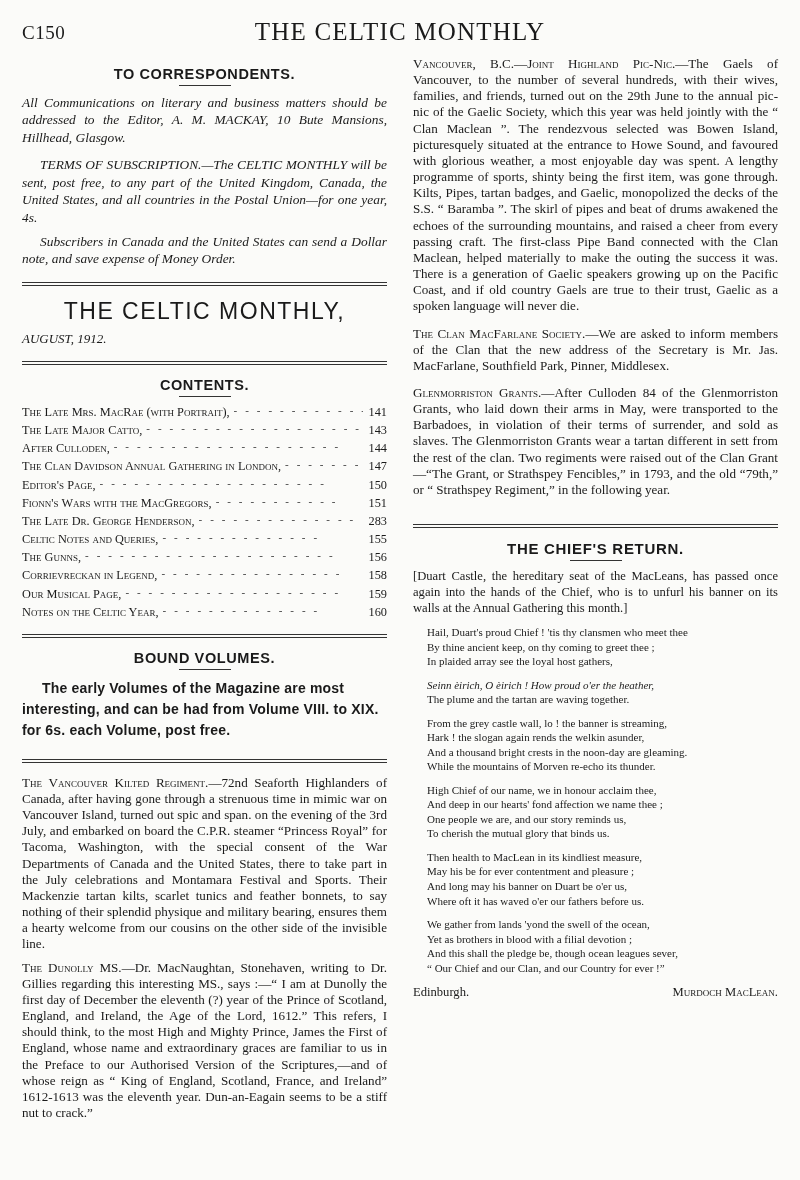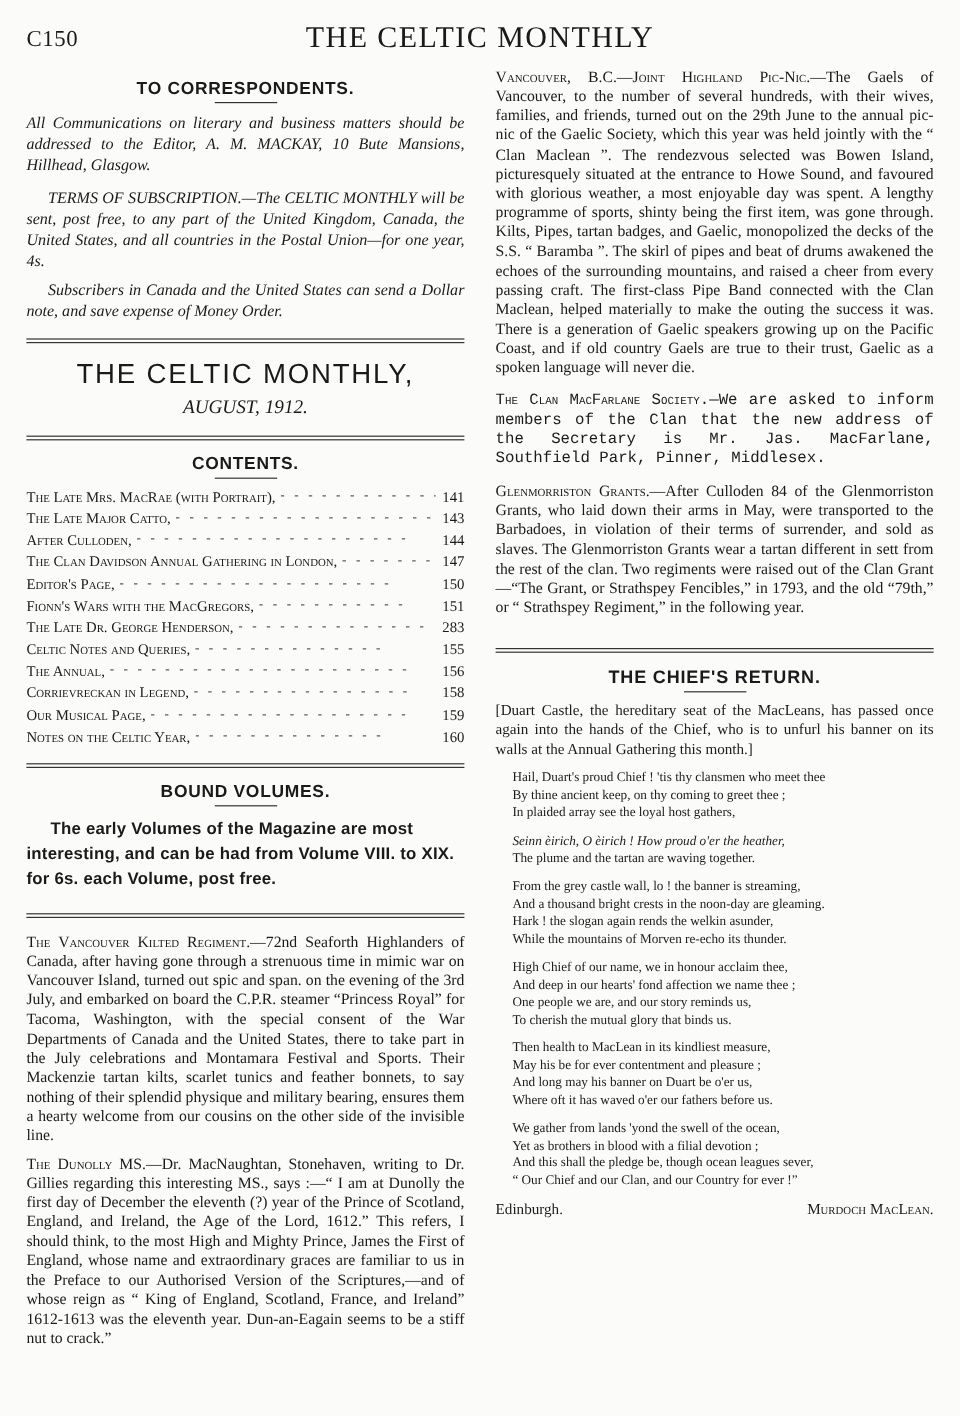--- a/index.html
+++ b/index.html
@@ -91,23 +91,22 @@
   .indent { text-indent: 18px; }
   .title-big {
     text-align: center;
     font-family: "Liberation Sans", sans-serif;
     font-size: 23px;
     letter-spacing: 1.5px;
     margin: 4px 0 6px 0;
     font-weight: normal;
   }
   .issue-date {
-    text-align: center;
     font-style: italic;
-    font-size: 16px;
+    font-size: 13px;
     margin-bottom: 6px;
   }
   .contents-list {
     font-size: 12px;
     margin-top: 4px;
   }
   .contents-row {
     display: flex;
     align-items: baseline;
     margin-bottom: 3.2px;
@@ -249,21 +248,21 @@
           <span class="c-title">The Late Dr. George Henderson,</span>
           <span class="c-dots">- - - - - - - - - - - - - -</span>
           <span class="c-page">283</span>
         </div>
         <div class="contents-row">
           <span class="c-title">Celtic Notes and Queries,</span>
           <span class="c-dots">- - - - - - - - - - - - - -</span>
           <span class="c-page">155</span>
         </div>
         <div class="contents-row">
-          <span class="c-title">The Annual,</span>
+          <span class="c-title">The Gunns,</span>
           <span class="c-dots">- - - - - - - - - - - - - - - - - - - - - -</span>
           <span class="c-page">156</span>
         </div>
         <div class="contents-row">
           <span class="c-title">Corrievreckan in Legend,</span>
           <span class="c-dots">- - - - - - - - - - - - - - - -</span>
           <span class="c-page">158</span>
         </div>
         <div class="contents-row">
           <span class="c-title">Our Musical Page,</span>
@@ -294,21 +293,21 @@
       </p>
 
     </div>
 
     <div class="col col-right">
 
       <p class="note-p">
         <span class="lead">Vancouver, B.C.—Joint Highland Pic-Nic.</span><span>—The Gaels of Vancouver, to the number of several hundreds, with their wives, families, and friends, turned out on the 29th June to the annual pic-nic of the Gaelic Society, which this year was held jointly with the “ Clan Maclean ”. The rendezvous selected was Bowen Island, picturesquely situated at the entrance to Howe Sound, and favoured with glorious weather, a most enjoyable day was spent. A lengthy programme of sports, shinty being the first item, was gone through. Kilts, Pipes, tartan badges, and Gaelic, monopolized the decks of the S.S. “ Baramba ”. The skirl of pipes and beat of drums awakened the echoes of the surrounding mountains, and raised a cheer from every passing craft. The first-class Pipe Band connected with the Clan Maclean, helped materially to make the outing the success it was. There is a generation of Gaelic speakers growing up on the Pacific Coast, and if old country Gaels are true to their trust, Gaelic as a spoken language will never die.</span>
       </p>
 
-      <p class="note-p" style="margin-top:11px;font-family:Liberation Mono, monospace;">
+      <p class="note-p" style="margin-top:11px;">
         <span class="lead">The Clan MacFarlane Society.</span><span>—We are asked to inform members of the Clan that the new address of the Secretary is Mr. Jas. MacFarlane, Southfield Park, Pinner, Middlesex.</span>
       </p>
 
       <p class="note-p" style="margin-top:11px;">
         <span class="lead">Glenmorriston Grants.</span><span>—After Culloden 84 of the Glenmorriston Grants, who laid down their arms in May, were transported to the Barbadoes, in violation of their terms of surrender, and sold as slaves. The Glenmorriston Grants wear a tartan different in sett from the rest of the clan. Two regiments were raised out of the Clan Grant—“The Grant, or Strathspey Fencibles,” in 1793, and the old “79th,” or “ Strathspey Regiment,” in the following year.</span>
       </p>
 
       <div class="rule-double" style="margin-top:26px;"></div>
 
       <div class="head-sans">THE CHIEF'S RETURN.</div>
@@ -322,22 +321,22 @@
         <div>In plaided array see the loyal host gathers,</div>
       </div>
 
       <div class="stanza">
         <div style="font-style:italic;">Seinn èirich, O èirich !  How proud o'er the heather,</div>
         <div>The plume and the tartan are waving together.</div>
       </div>
 
       <div class="stanza">
         <div>From the grey castle wall, lo ! the banner is streaming,</div>
+        <div>Hark ! the slogan again rends the welkin asunder,</div>
         <div>And a thousand bright crests in the noon-day are gleaming.</div>
-        <div>Hark ! the slogan again rends the welkin asunder,</div>
         <div>While the mountains of Morven re-echo its thunder.</div>
       </div>
 
       <div class="stanza">
         <div>High Chief of our name, we in honour acclaim thee,</div>
         <div>And deep in our hearts' fond affection we name thee ;</div>
         <div>One people we are, and our story reminds us,</div>
         <div>To cherish the mutual glory that binds us.</div>
       </div>
 

